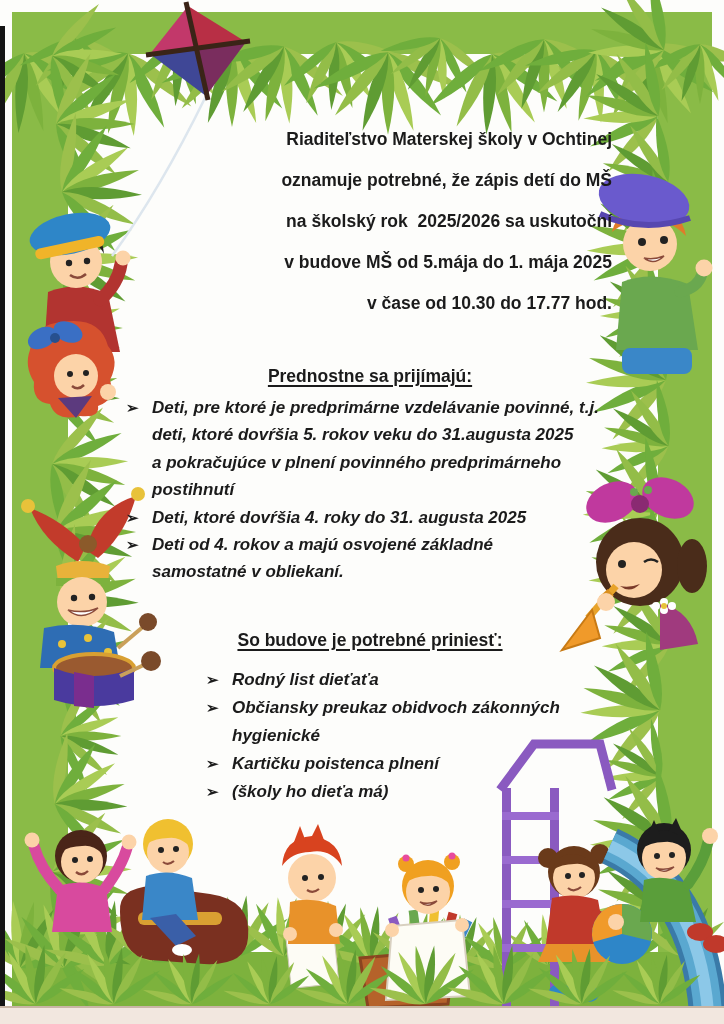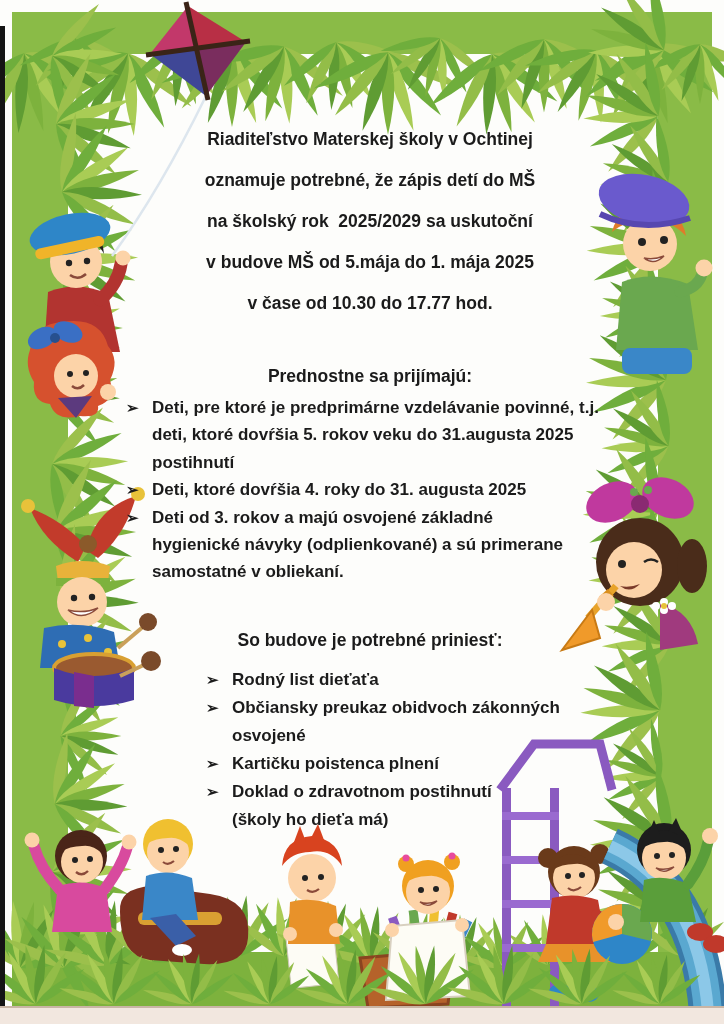--- a/index.html
+++ b/index.html
@@ -4,37 +4,37 @@
 <style>
   :root{
     --leaf-light:#a9cc55; --leaf-mid:#7db23d; --leaf-dark:#5f9c33; --leaf-base:#8abb47;
     --ink:#1b1b1b; --paper:#fdfdfb; --skin:#fcd3a8;
   }
   html,body{margin:0;padding:0;}
   body{width:724px;height:1024px;position:relative;background:var(--paper);overflow:hidden;
        font-family:"Liberation Sans",sans-serif;}
   #art{position:absolute;inset:0;z-index:1;}
   .text-layer{position:absolute;inset:0;z-index:2;color:var(--ink);font-weight:bold;}
-  .announce{position:absolute;top:119px;left:128px;right:112px;text-align:center;
+  .announce{position:absolute;top:119px;left:128px;right:112px;text-align:right;
             font-size:17.5px;}
   .announce div{line-height:41px;white-space:pre;}
   .sec-heading{position:absolute;left:128px;right:112px;text-align:center;font-size:17.5px;
                }
-  .sec-heading span{text-decoration-thickness:2px;text-underline-offset:3px;text-align:right;}
+  .sec-heading span{text-decoration:underline;text-decoration-thickness:2px;text-underline-offset:3px;text-align:right;}
   #heading-priority{top:366px;}
   #heading-bring{top:630px;}
   .blist{position:absolute;font-size:17px;}
   #list-priority{top:394px;left:126px;width:492px;}
   #list-bring{top:666px;left:206px;width:420px;}
   .li{display:flex;align-items:flex-start;}
   .arrow{width:26px;flex:none;line-height:27.4px;font-size:15px;}
   #list-bring .arrow{line-height:28px;}
   .li-text{flex:1;}
-  #list-priority .li-text div{line-height:27.4px;}
-  #list-bring .li-text div{line-height:28px;}
+  #list-priority .li-text div{line-height:27.4px;font-style:italic;}
+  #list-bring .li-text div{line-height:28px;font-style:italic;}
   .scan-left-line{position:absolute;left:0;top:26px;width:5px;height:998px;background:#141414;z-index:3;}
   .scan-bottom{position:absolute;left:0;bottom:0;width:724px;height:16px;background:#f2e7df;
                border-top:2px solid #c9b5a5;z-index:3;}
 </style>
 </head>
 <body>
 
 <svg id="art" width="724" height="1024" viewBox="0 0 724 1024" xmlns="http://www.w3.org/2000/svg">
   <defs>
     <path id="leaf" d="M0 0 Q7 16 0 46 Q-7 16 0 0"></path>
@@ -352,82 +352,81 @@
       <use href="#frond" transform="translate(504 1004) rotate(170) scale(1.29239661765338)"></use>
       <use href="#frond" transform="translate(582 1004) rotate(170) scale(1.2163238448952958)"></use>
       <use href="#frond" transform="translate(660 1004) rotate(170) scale(1.0787299089342872)"></use>
     </g>
 </svg>
 
 <div class="text-layer">
   <div class="announce">
     <div>Riaditeľstvo Materskej školy v Ochtinej</div>
     <div>oznamuje potrebné, že zápis detí do MŠ</div>
-    <div>na školský rok  2025/2029 sa uskutoční</div>
+    <div>na školský rok  2025/2026 sa uskutoční</div>
     <div>v budove MŠ od 5.mája do 1. mája 2025</div>
     <div>v čase od 10.30 do 17.77 hod.</div>
   </div>
 
   <div class="sec-heading" id="heading-priority">
     <span>Prednostne sa prijímajú:</span>
   </div>
 
   <div class="blist" id="list-priority">
     <div class="li">
       <span class="arrow">➢</span>
       <span class="li-text">
         <div>Deti, pre ktoré je predprimárne vzdelávanie povinné, t.j.</div>
         <div>deti, ktoré dovŕšia 5. rokov veku do 31.augusta 2025</div>
+        <div>a pokračujúce v plnení povinného predprimárneho</div>
         <div>postihnutí</div>
       </span>
     </div>
     <div class="li">
       <span class="arrow">➢</span>
       <span class="li-text">
         <div>Deti, ktoré dovŕšia 4. roky do 31. augusta 2025</div>
       </span>
     </div>
     <div class="li">
       <span class="arrow">➢</span>
       <span class="li-text">
-        <div>Deti od 3. rokov a majú osvojené základné</div>
-        <div>hygienické návyky (odplienkované) a sú primerane</div>
+        <div>Deti od 4. rokov a majú osvojené základné</div>
         <div>samostatné v obliekaní.</div>
       </span>
     </div>
   </div>
 
   <div class="sec-heading" id="heading-bring">
     <span>So budove je potrebné priniesť:</span>
   </div>
 
   <div class="blist" id="list-bring">
     <div class="li">
       <span class="arrow">➢</span>
       <span class="li-text">
         <div>Rodný list dieťaťa</div>
       </span>
     </div>
     <div class="li">
       <span class="arrow">➢</span>
       <span class="li-text">
         <div>Občiansky preukaz obidvoch zákonných</div>
-        <div>osvojené</div>
+        <div>hygienické</div>
       </span>
     </div>
     <div class="li">
       <span class="arrow">➢</span>
       <span class="li-text">
         <div>Kartičku poistenca plnení</div>
       </span>
     </div>
     <div class="li">
       <span class="arrow">➢</span>
       <span class="li-text">
-        <div>Doklad o zdravotnom postihnutí</div>
         <div>(školy ho dieťa má)</div>
       </span>
     </div>
   </div>
 </div>
 
 <div class="scan-left-line"></div>
 <div class="scan-bottom"></div>
 
 </body></html>

